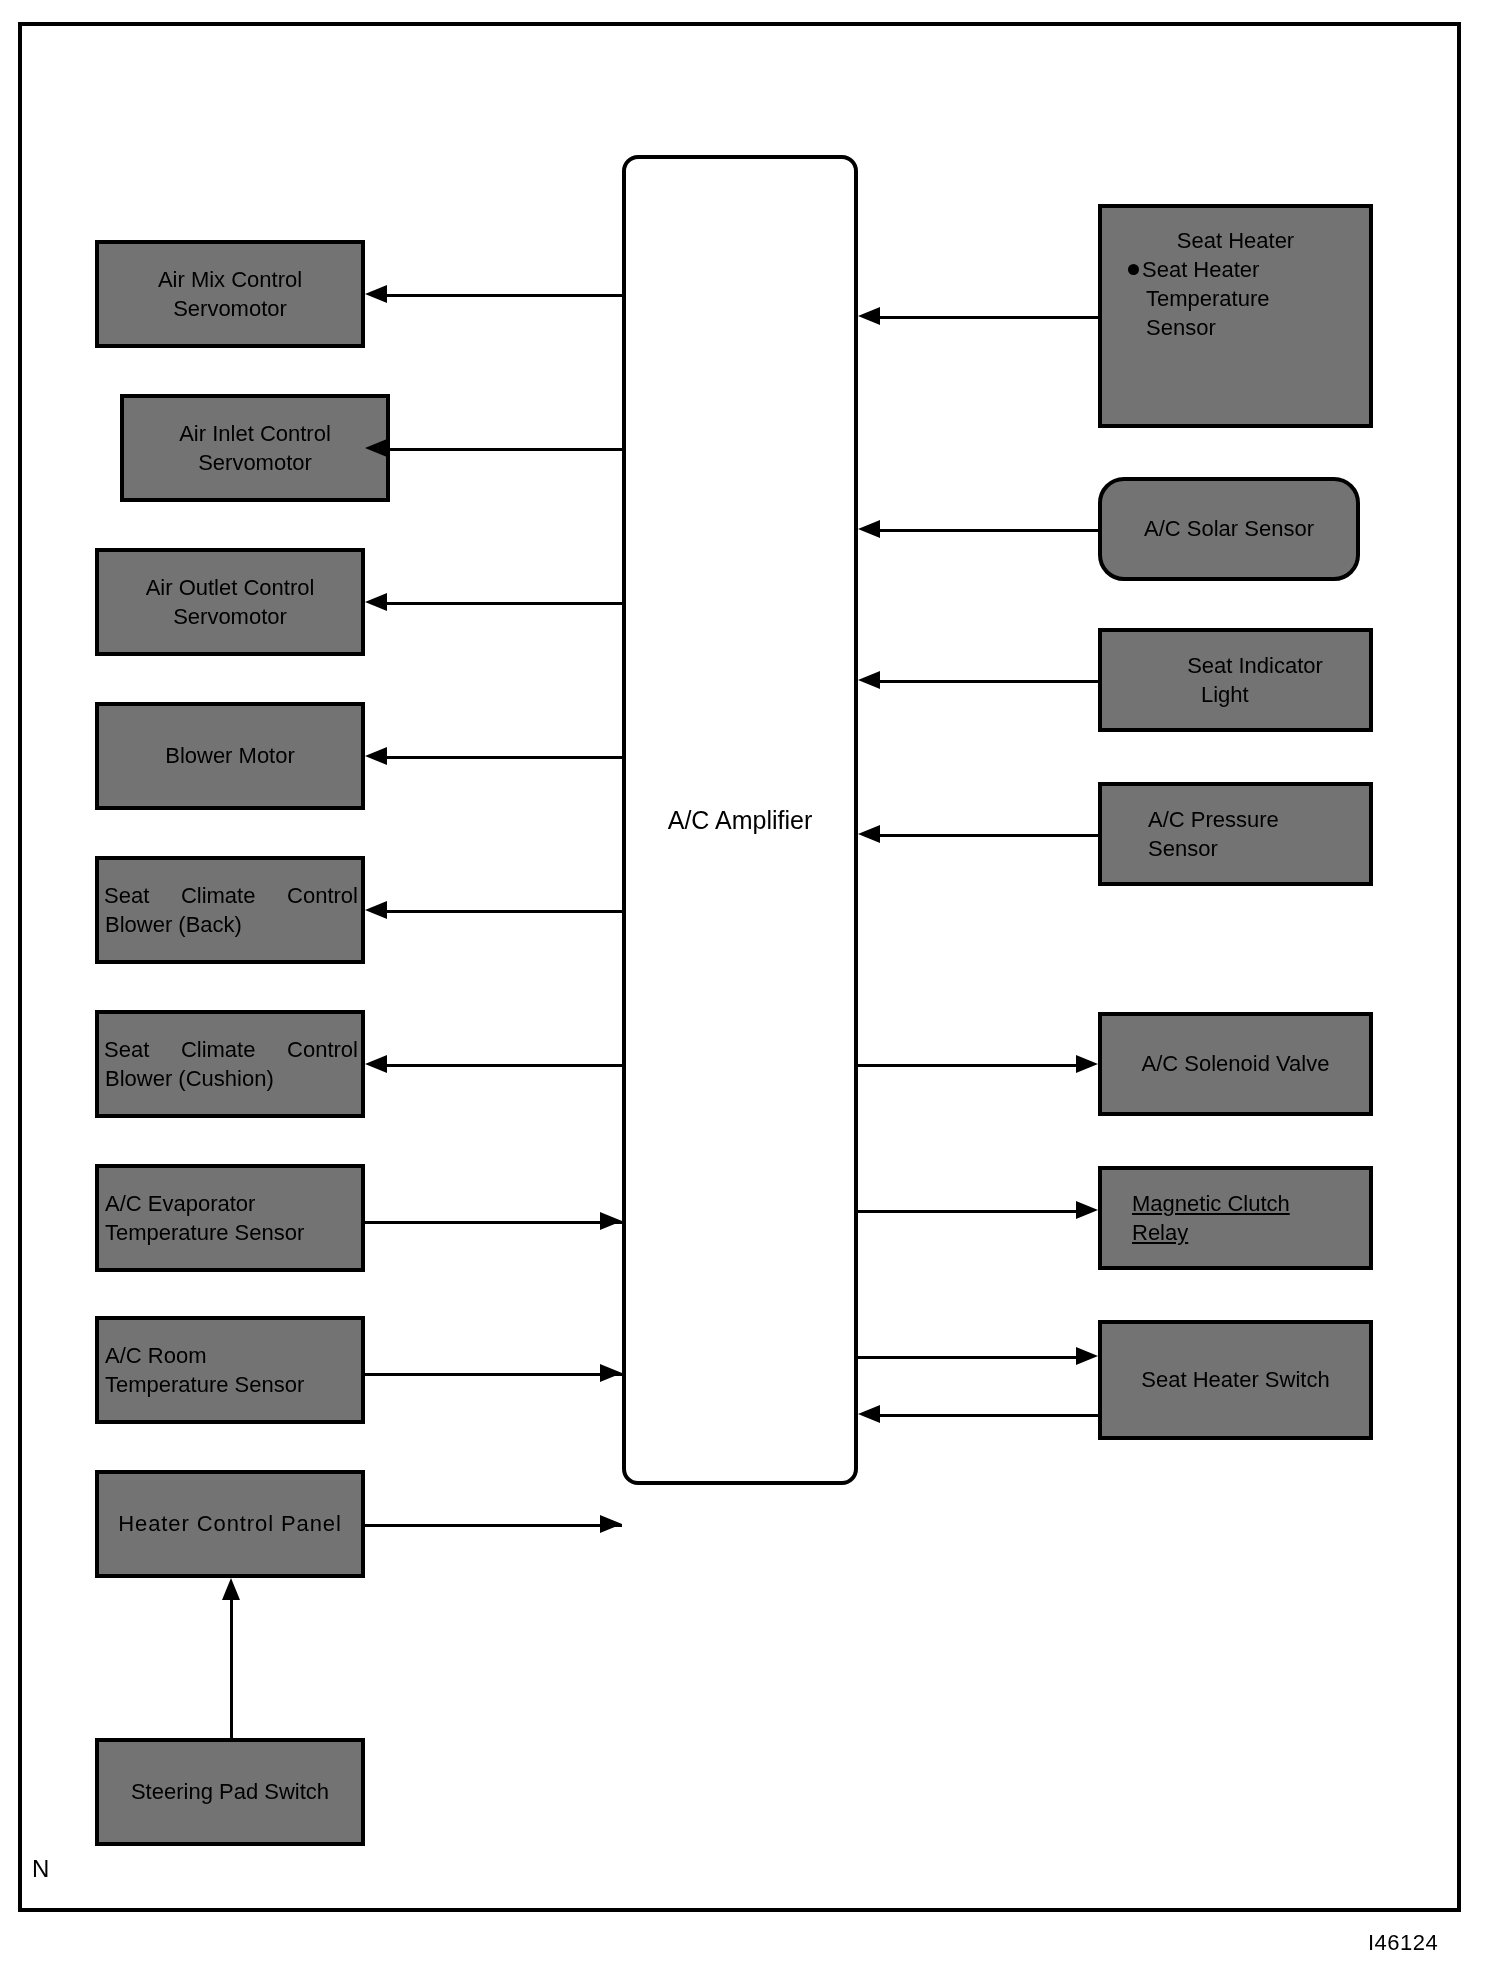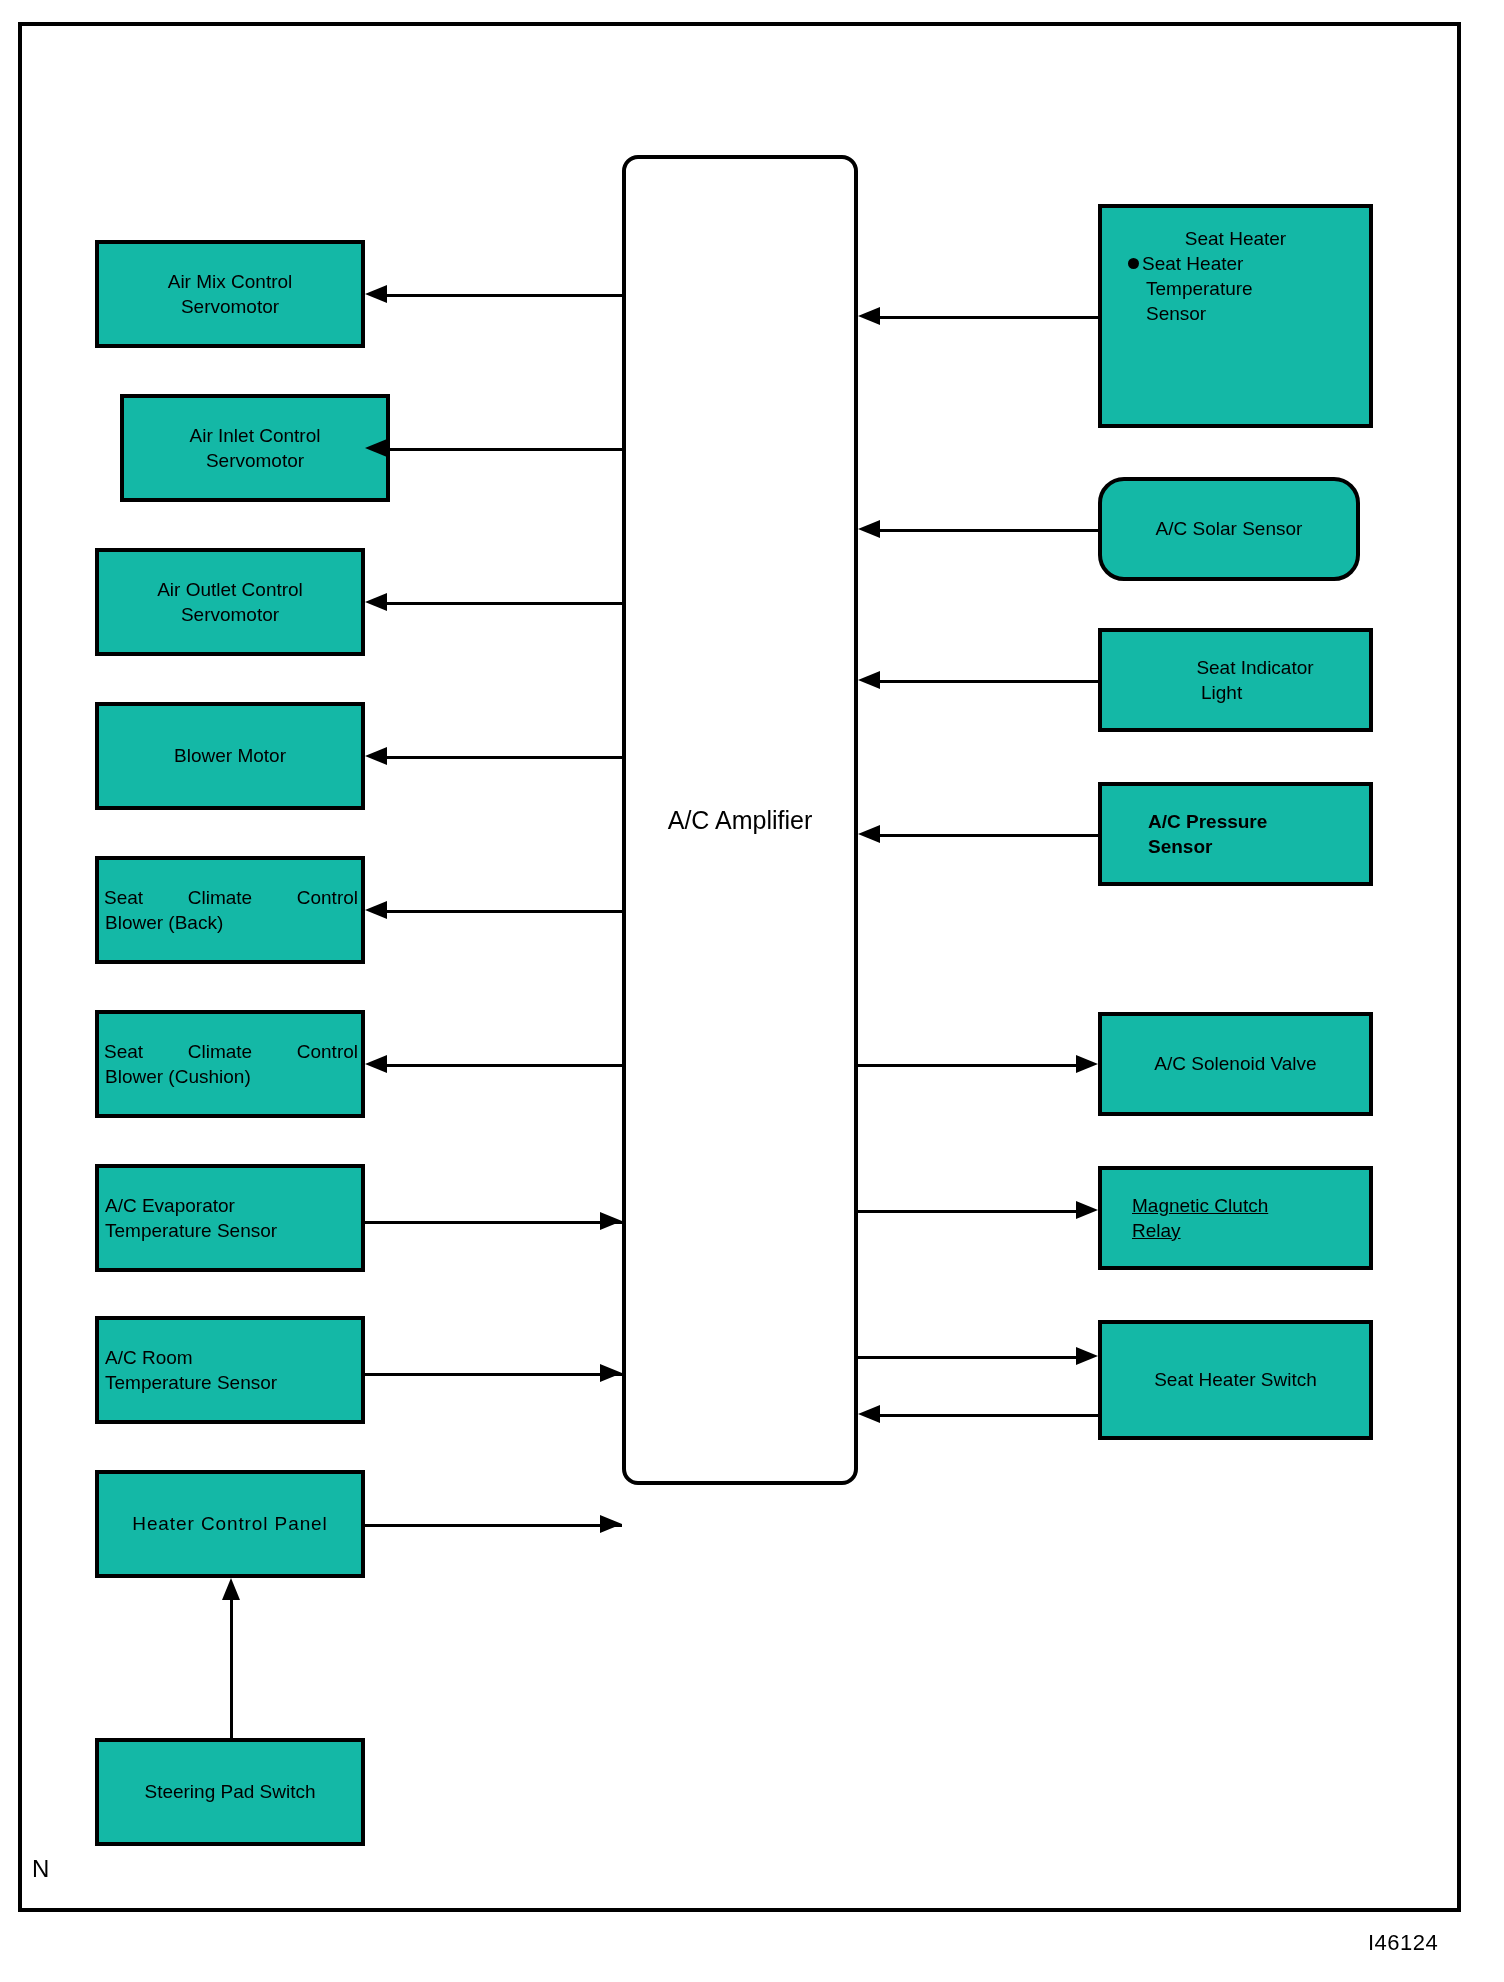--- a/index.html
+++ b/index.html
@@ -25,26 +25,26 @@
     top: 22px;
     width: 1443px;
     height: 1890px;
     border: 4px solid #000000;
     box-sizing: border-box;
   }
   .node {
     position: absolute;
     box-sizing: border-box;
     border: 4px solid #000000;
-    background: #14b8a6;
+    background: #737373;
     display: flex;
     flex-direction: column;
     justify-content: center;
     color: #000000;
-    font-size: 19px;
+    font-size: 22px;
     line-height: 1.32;
   }
   .node .ln {
     display: block;
     white-space: nowrap;
   }
   .ctr { text-align: center; }
   .lft { text-align: left; padding-left: 6px; }
   .pad-l { }
   .jst {
@@ -196,21 +196,21 @@
 
   <div class="node" style="left:1098px; top:477px; width:262px; height:104px;border-radius:26px;">
     <span class="ln ctr">A/C Solar Sensor</span>
   </div>
 
   <div class="node" style="left:1098px; top:628px; width:275px; height:104px;padding-left:39px;">
     <span class="ln ctr">Seat Indicator</span>
     <span class="ln" style="padding-left:60px; text-align:left;">Light</span>
   </div>
 
-  <div class="node" style="left:1098px; top:782px; width:275px; height:104px;font-weight:bold;">
+  <div class="node" style="left:1098px; top:782px; width:275px; height:104px;">
     <span class="ln" style="padding-left:46px; text-align:left;">A/C Pressure</span>
     <span class="ln" style="padding-left:46px; text-align:left;">Sensor</span>
   </div>
 
   <div class="node" style="left:1098px; top:1012px; width:275px; height:104px;">
     <span class="ln ctr">A/C Solenoid Valve</span>
   </div>
 
   <div class="node" style="left:1098px; top:1166px; width:275px; height:104px;text-decoration:underline;">
     <span class="ln" style="padding-left:30px; text-align:left;">Magnetic  Clutch</span>

